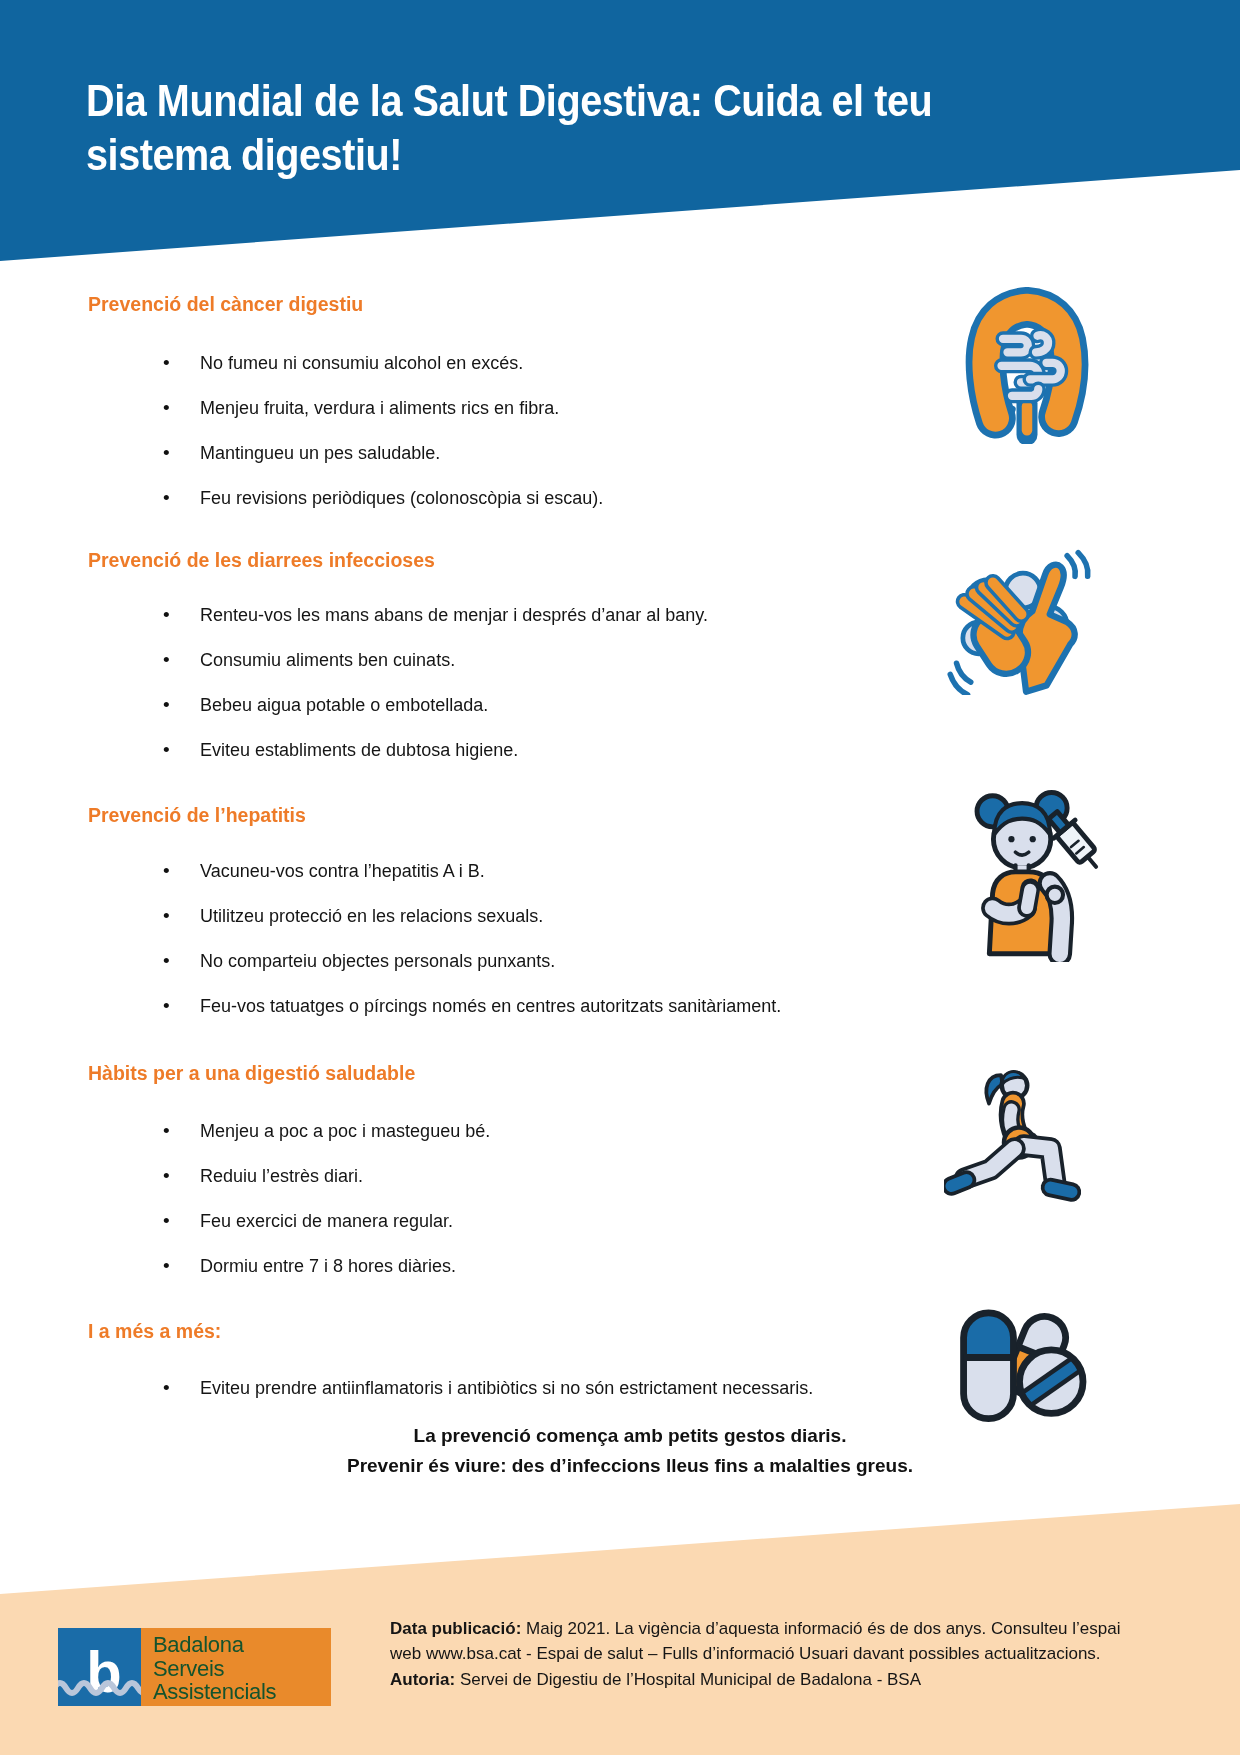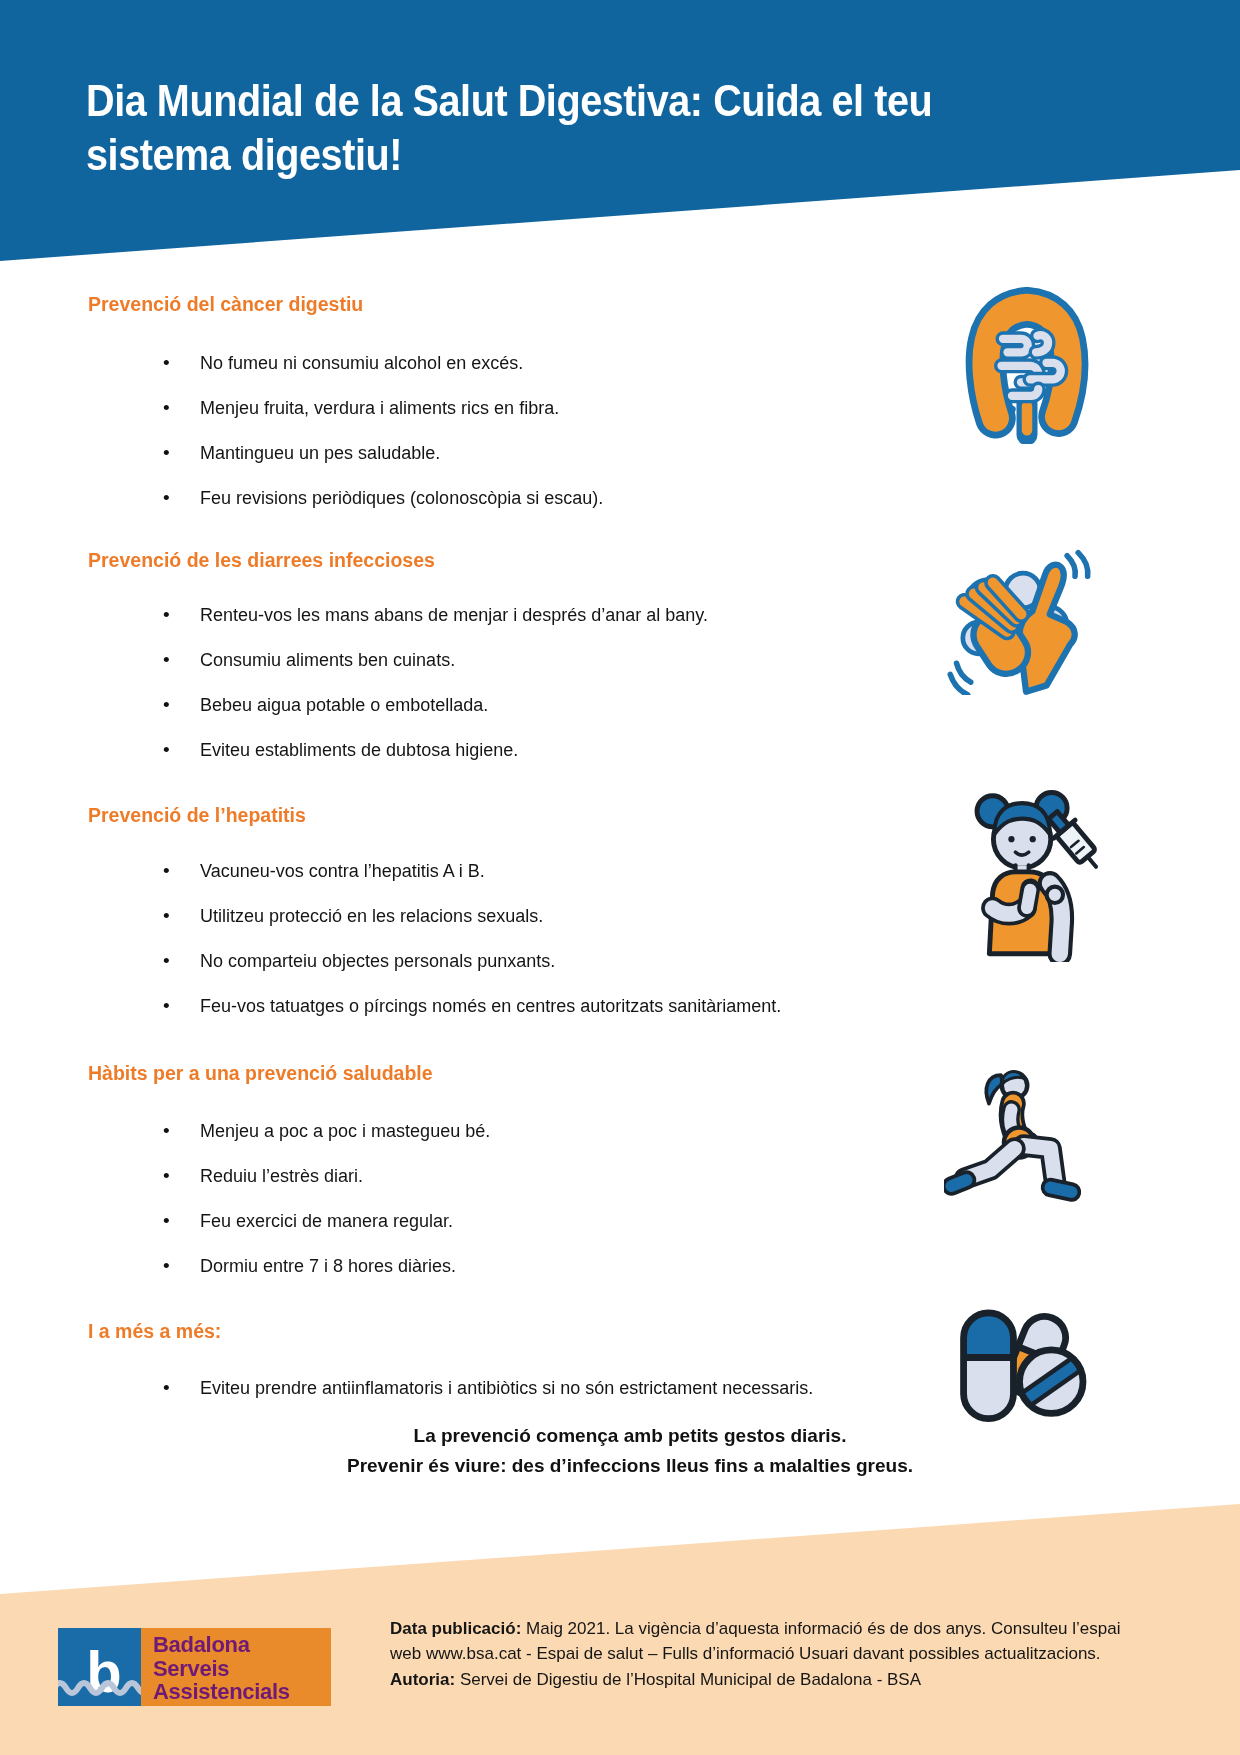--- a/index.html
+++ b/index.html
@@ -45,21 +45,21 @@
   .icon{position:absolute;}
   
   .footer-band{
     position:absolute; left:0; top:1480px; width:1240px; height:275px;
     background:var(--peach,#fbd9b2);
     clip-path:polygon(0 114px,1240px 24px,1240px 275px,0 275px);
   }
   .logo-blue{position:absolute; left:58px; top:1628px;}
   .logo-orange{
     position:absolute; left:141px; top:1628px; width:190px; height:78px;
-    background:var(--logo-orange,#e98a2b); color:#701a75; font-weight:bold;
+    background:var(--logo-orange,#e98a2b); color:#14532d; font-weight:normal;
     font-size:22px; line-height:23.5px; padding:5px 0 0 12px; box-sizing:border-box;
     letter-spacing:-0.3px;
   }
   .footer-info{
     position:absolute; left:390px; top:1616px; width:820px;
     font-size:17px; line-height:25.3px; color:#151515;
   }
   .footer-info .b{font-weight:bold;}
 </style>
 </head>
@@ -165,21 +165,21 @@
       <path d="M62,57 C68,63 70,73 69,84 L68,100" fill="none" stroke="var(--icon-dark)" stroke-width="15"></path>
       <path d="M62,57 C68,63 70,73 69,84 L68,100" fill="none" stroke="var(--icon-light)" stroke-width="10"></path>
       <circle cx="65" cy="64" r="5" fill="var(--icon-light)" stroke-width="2.5"></circle>
       <path d="M27,72 C33,77 41,77 47,72" fill="none" stroke="var(--icon-dark)" stroke-width="14"></path>
       <path d="M27,72 C33,77 41,77 47,72" fill="none" stroke="var(--icon-light)" stroke-width="9.5"></path>
       <path d="M48,72 L50,60" fill="none" stroke="var(--icon-dark)" stroke-width="12"></path>
       <path d="M48,72 L50,61" fill="none" stroke="var(--icon-light)" stroke-width="7.5"></path>
     </g>
   </svg>
 
-  <div class="section-heading" style="top:1062px">Hàbits per a una prevenció saludable</div>
+  <div class="section-heading" style="top:1062px">Hàbits per a una digestió saludable</div>
   <ul class="bullet-list" style="top:1110px">
     <li>Menjeu a poc a poc i mastegueu bé.</li>
     <li>Reduiu l’estrès diari.</li>
     <li>Feu exercici de manera regular.</li>
     <li>Dormiu entre 7 i 8 hores diàries.</li>
   </ul>
   <svg class="icon" style="left:944px;top:1063px" width="150" height="147" viewBox="0 0 100 98">
     <g stroke-linecap="round" stroke-linejoin="round">
       <path d="M38,8 C29,8 26,17 30,27 C32,21 34,17 39,14 Z" fill="var(--brand-blue)" stroke="var(--icon-dark)" stroke-width="2.5"></path>
       <circle cx="47" cy="15" r="8.5" fill="var(--icon-light)" stroke="var(--icon-dark)" stroke-width="3"></circle>

